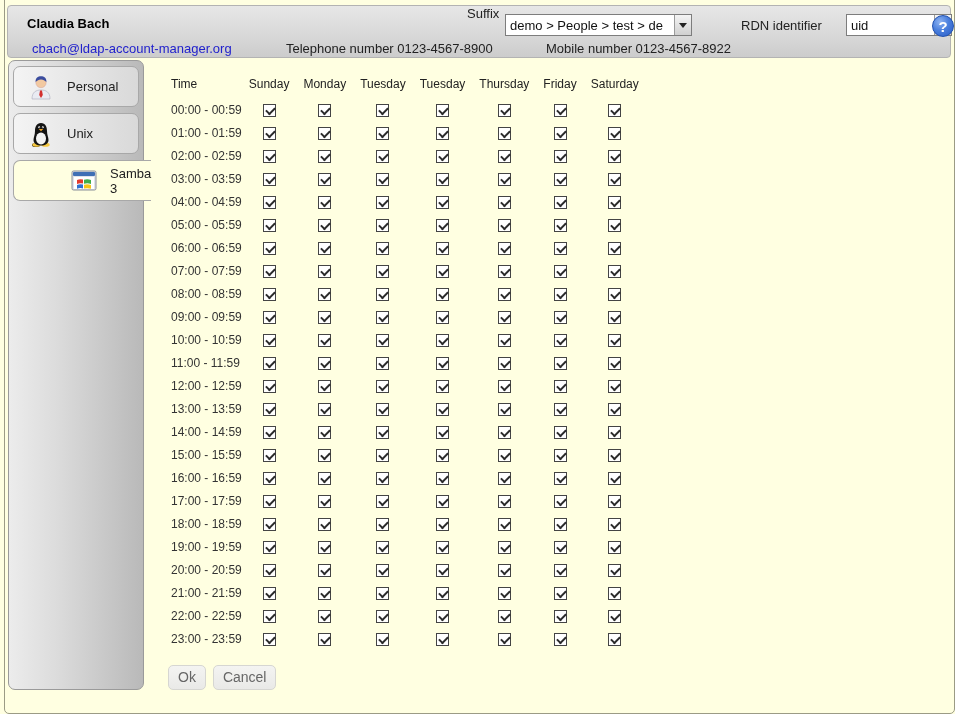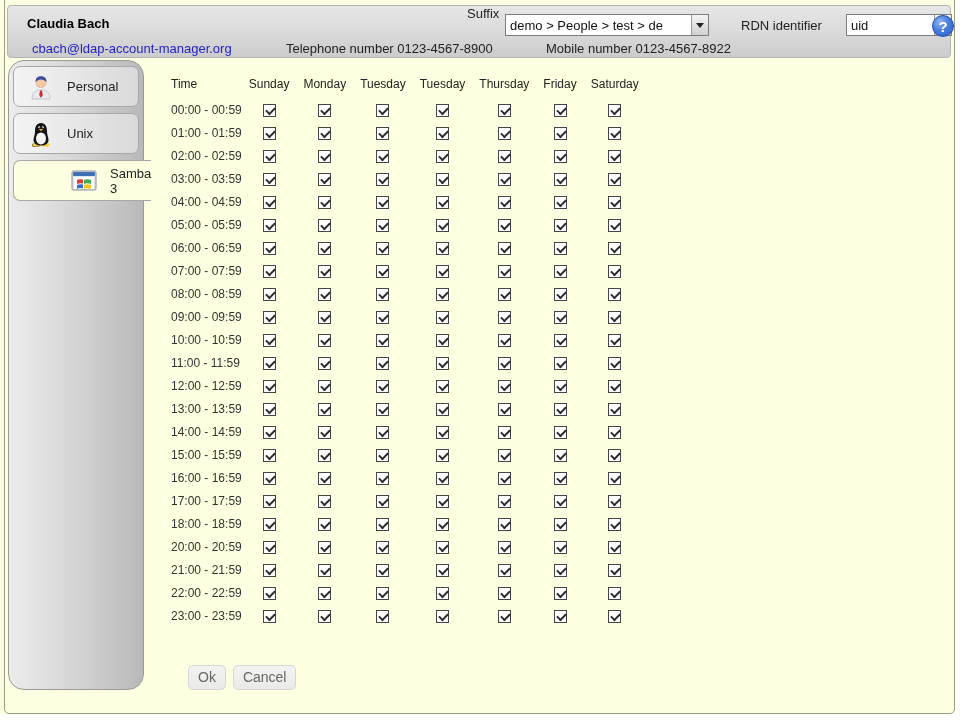--- a/index.html
+++ b/index.html
@@ -44,39 +44,39 @@
     cursor:pointer; overflow:hidden;
   }
   .select .sel-text { flex:1; padding:0 4px; white-space:nowrap; overflow:hidden; color:#111; }
   .select .sel-btn {
     width:17px; height:100%; flex:0 0 17px;
     background:linear-gradient(to bottom,#f4f4f4,#d0d0d0);
     border-left:1px solid #9a9a9a;
     display:flex; align-items:center; justify-content:center;
   }
   .select .sel-arrow { width:0; height:0; border-left:4px solid transparent; border-right:4px solid transparent; border-top:5px solid #222; }
-  .sel-suffix { left:497px; width:204px; }
+  .sel-suffix { left:497px; width:187px; }
   .sel-rdn { left:838px; width:106px; }
 
   .help-icon {
     position:absolute; left:924px; top:9px; width:22px; height:22px;
     border-radius:50%;
     background:radial-gradient(circle at 35% 30%, #8fb4f2 0%, #4a7fdd 45%, #2a5cc6 100%);
     border:1px solid #2050b0;
     color:#fff; font-weight:bold; font-size:15px;
     display:flex; align-items:center; justify-content:center;
     cursor:pointer;
   }
 
   
   .sidebar {
     position:absolute; left:3px; top:61px; width:136px; height:630px;
     background:linear-gradient(to right,#ececec 0%, #dcdcdc 35%, #b9b9b9 100%);
     border:1px solid #9a9a9a;
-    border-radius:16px;
+    border-radius:7px;
   }
   .tab {
     position:relative;
     height:41px; margin:5px 4px 6px 4px;
     border:1px solid #a8a8a8; border-radius:7px;
     background:linear-gradient(to right,#f4f4f4,#d9d9d9);
     display:flex; align-items:center; gap:13px;
     padding-left:14px; cursor:pointer; color:#222;
   }
   .tab.active {
@@ -102,21 +102,21 @@
     position:relative; cursor:pointer; vertical-align:middle;
   }
   .cb.checked::after {
     content:""; position:absolute; left:2px; top:2px;
     width:7px; height:4px;
     border-left:2px solid #2b2b2b; border-bottom:2px solid #2b2b2b;
     transform:rotate(-45deg);
   }
 
   
-  .actions { position:absolute; left:163px; top:666px; display:flex; gap:7px;margin-left:20px; }
+  .actions { position:absolute; left:163px; top:666px; display:flex; gap:7px; }
   .btn {
     font-family:"Liberation Sans", sans-serif;
     font-size:14px; color:#666;
     background:linear-gradient(to bottom,#f4f4f2,#e9e9e7);
     border:1px solid #d6d6d2; border-radius:5px;
     padding:3px 9px 4px 9px; cursor:pointer;
   }
 </style>
 </head>
 <body>
@@ -397,20 +397,30 @@
             <td class="time-cell">18:00 - 18:59</td>
             <td><span class="cb checked"></span></td>
             <td><span class="cb checked"></span></td>
             <td><span class="cb checked"></span></td>
             <td><span class="cb checked"></span></td>
             <td><span class="cb checked"></span></td>
             <td><span class="cb checked"></span></td>
             <td><span class="cb checked"></span></td>
           </tr>
           <tr>
+            <td class="time-cell">19:00 - 19:59</td>
+            <td><span class="cb checked"></span></td>
+            <td><span class="cb checked"></span></td>
+            <td><span class="cb checked"></span></td>
+            <td><span class="cb checked"></span></td>
+            <td><span class="cb checked"></span></td>
+            <td><span class="cb checked"></span></td>
+            <td><span class="cb checked"></span></td>
+          </tr>
+          <tr>
             <td class="time-cell">20:00 - 20:59</td>
             <td><span class="cb checked"></span></td>
             <td><span class="cb checked"></span></td>
             <td><span class="cb checked"></span></td>
             <td><span class="cb checked"></span></td>
             <td><span class="cb checked"></span></td>
             <td><span class="cb checked"></span></td>
             <td><span class="cb checked"></span></td>
           </tr>
           <tr>

